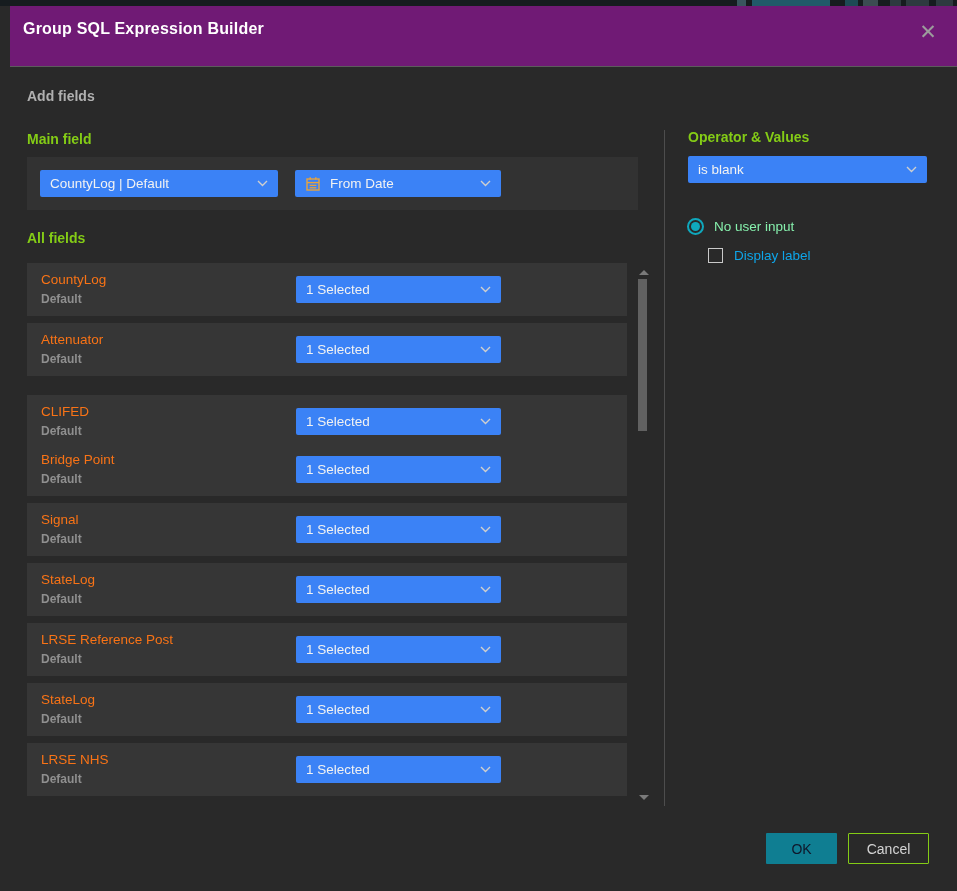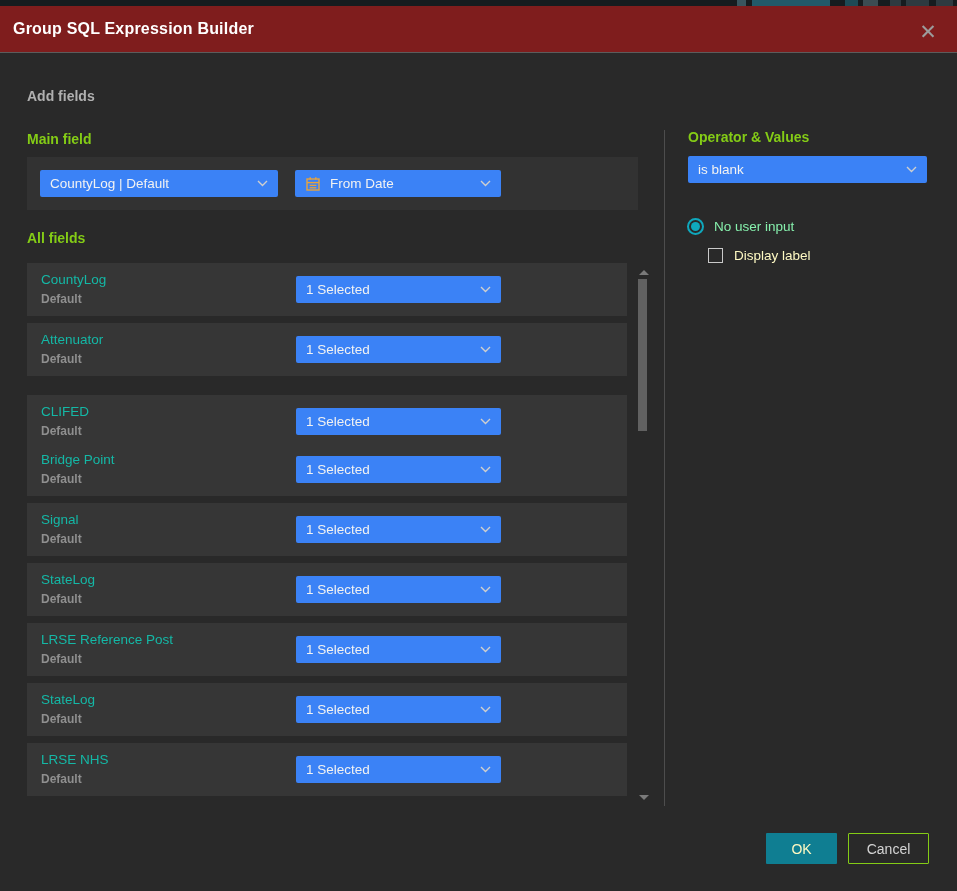--- a/index.html
+++ b/index.html
@@ -7,42 +7,42 @@
               font-family:"Liberation Sans", sans-serif; }
   #app { position:absolute; inset:0; }
 
   
   .bg-strip { position:absolute; top:0; left:0; width:957px; height:6px; background:#161c1f; }
   .bg-strip .frag { position:absolute; top:0; height:6px; }
 
   
   .dialog { position:absolute; top:6px; left:0; width:957px; height:885px; background:#292929; }
 
-  .dialog-header { position:absolute; top:0; left:0; right:0; height:47px;
-                   background:#7f1d1d; border-bottom:1px solid #5c5c5c; }
+  .dialog-header { position:absolute; top:0; left:10px; right:0; height:61px;
+                   background:#701a75; border-bottom:1px solid #5c5c5c; }
   .dialog-title { position:absolute; left:13px; top:14px; font-size:16px; font-weight:700;
                   color:#ffffff; letter-spacing:.2px; }
   .close-btn { position:absolute; right:14px; top:10px; width:30px; height:30px;
                display:flex; align-items:center; justify-content:center; cursor:pointer;
                color:#9c9c9c; font-size:21px; font-weight:400; line-height:1; }
 
   .section-label { position:absolute; font-size:14px; font-weight:700; color:#84cc16; }
 
   
   .dropdown { position:absolute; background:#3b82f6; border-radius:2px; display:flex;
               align-items:center; padding:0 10px; color:#f2f2f2; font-size:13.5px;
               cursor:pointer; height:27px; }
   .dropdown .chev { margin-left:auto; display:flex; align-items:center; }
 
   .main-field-box { position:absolute; left:27px; top:151px; width:611px; height:53px;
                     background:#323232; }
 
   .fields-list { position:absolute; left:27px; top:257px; width:600px; height:540px; }
   .field-row { position:absolute; left:0; width:600px; height:53px; background:#363636; }
-  .field-row .fname { position:absolute; left:14px; top:9px; font-size:13.5px; color:#14b8a6; }
+  .field-row .fname { position:absolute; left:14px; top:9px; font-size:13.5px; color:#f97316; }
   .field-row .fsub  { position:absolute; left:14px; top:29px; font-size:12px; color:#8f8f8f;font-weight:bold; }
   .field-row .dropdown { left:269px; top:13px; width:205px; }
 
   
   .scrollbar { position:absolute; left:636px; top:256px; width:16px; height:544px; }
   .sb-arrow-up { position:absolute; left:3px; top:8px; width:0; height:0;
                  border-left:5px solid transparent; border-right:5px solid transparent;
                  border-bottom:5px solid #7a7a7a; }
   .sb-thumb { position:absolute; left:2px; top:17px; width:9px; height:152px; background:#616161; }
   .sb-arrow-down { position:absolute; left:3px; top:533px; width:0; height:0;
@@ -57,26 +57,26 @@
   .radio-row { position:absolute; left:687px; top:212px; display:flex; align-items:center;
                cursor:pointer; }
   .radio-outer { width:17px; height:17px; border-radius:50%; border:2px solid #0fa8bd;
                  background:#292929; display:flex; align-items:center; justify-content:center; }
   .radio-inner { width:9px; height:9px; border-radius:50%; background:#0fa8bd; }
   .radio-label { margin-left:10px; font-size:13.5px; color:#86efac; }
 
   .checkbox-row { position:absolute; left:708px; top:242px; display:flex; align-items:center;
                   cursor:pointer; }
   .checkbox-box { width:15px; height:15px; border:1.5px solid #c9c9c9; background:transparent; }
-  .checkbox-label { margin-left:11px; font-size:13.5px; color:#fef9c3; }
+  .checkbox-label { margin-left:11px; font-size:13.5px; color:#0ea5e9; }
 
   
   .btn { position:absolute; top:827px; height:31px; display:flex; align-items:center;
          justify-content:center; font-size:14px; cursor:pointer; border-radius:1px; }
-  .btn-ok { left:766px; width:71px; background:#0f7e92; color:#fef9c3; }
+  .btn-ok { left:766px; width:71px; background:#0f7e92; color:#0f172a; }
   .btn-cancel { left:848px; width:81px; background:transparent; border:1px solid #84cc16;
                 color:#d4d4d4; }
 </style>
 </head>
 <body>
 
 <div id="app">
 
   <div class="bg-strip">
     <div class="frag" style="left:737px;width:9px;background:#39555e;"></div>

